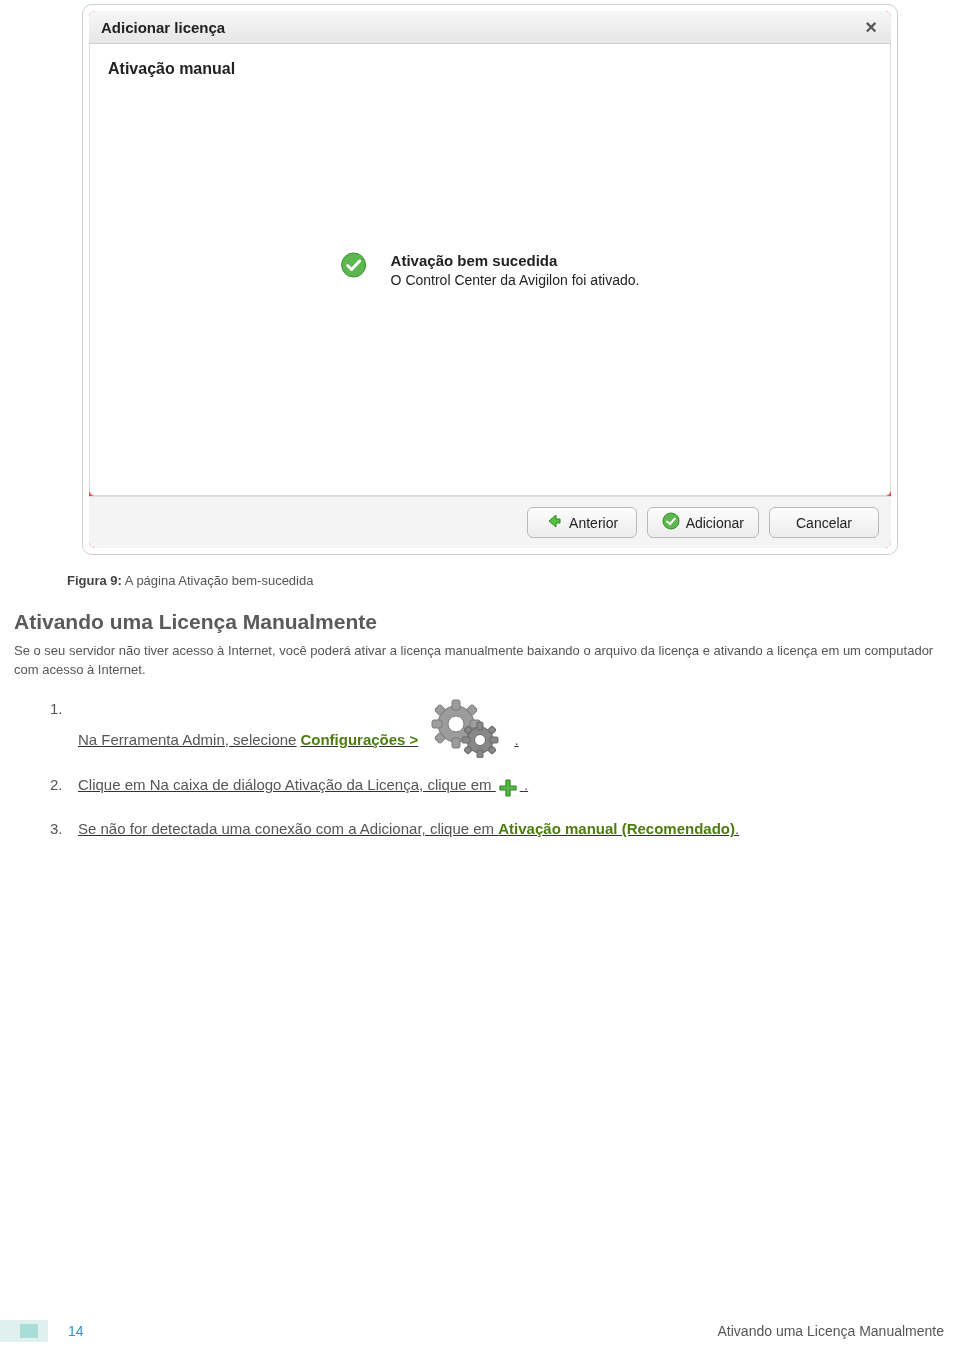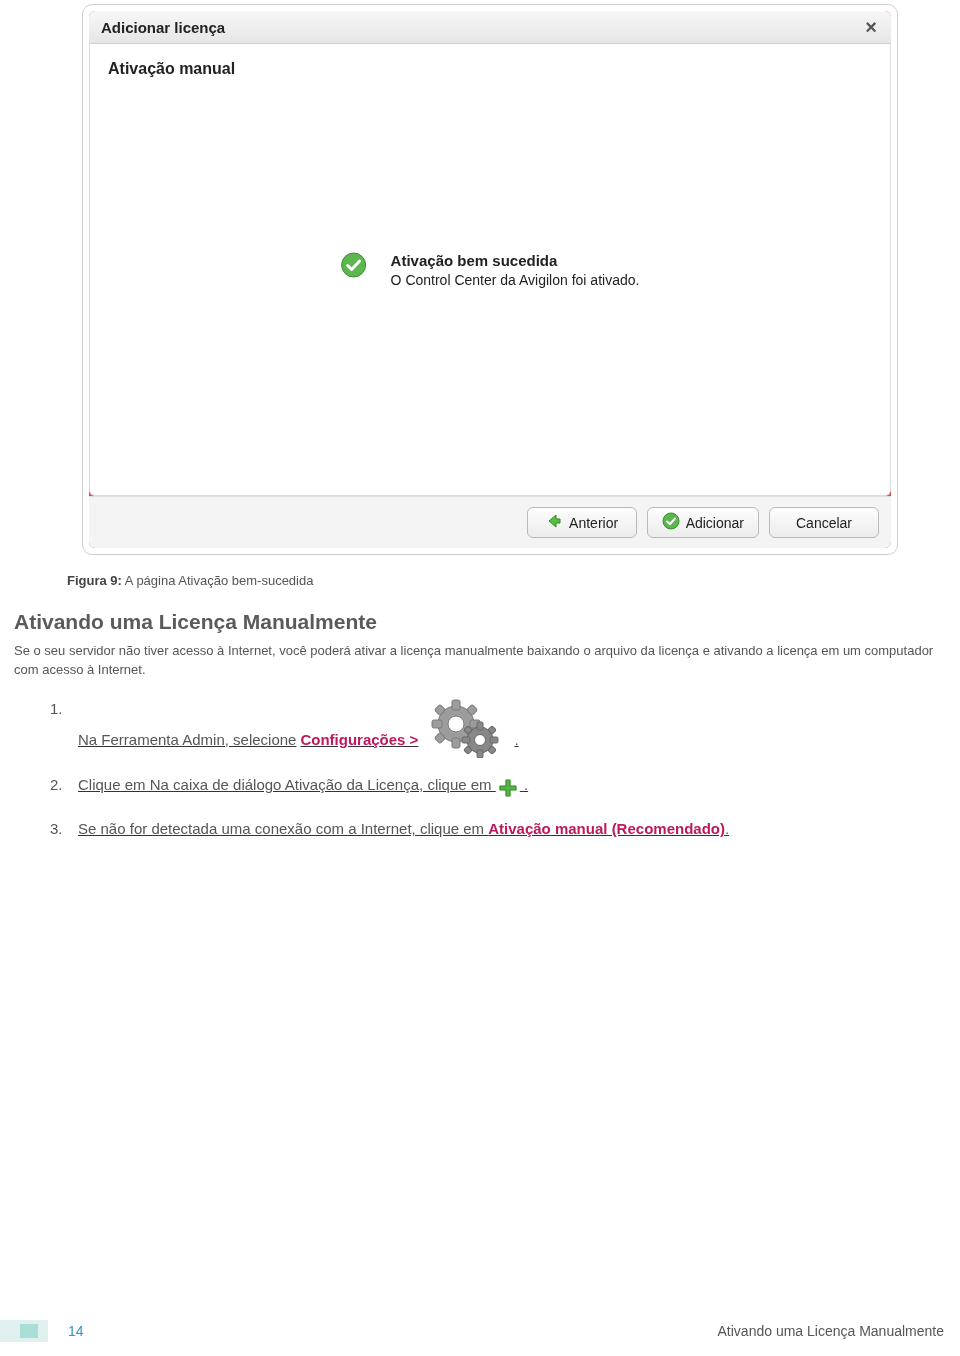--- a/index.html
+++ b/index.html
@@ -161,21 +161,21 @@
   .gear-icon {
     display:inline-flex;
     align-items:flex-end;
     margin: 0 4px -6px 4px;
   }
   .plus-icon {
     display:inline-flex;
     vertical-align:middle;
     margin: 0 2px -4px 2px;
   }
-  .bold { font-weight:700; color:#be185d; }
+  .bold { font-weight:700; color:#4d7c0f; }
 
   
   .page-footer {
     position: absolute;
     left: 0;
     right: 0;
     bottom: 18px;
     display: flex;
     align-items: center;
   }
@@ -314,21 +314,21 @@
       <span>Clique em  Na caixa de diálogo Ativação da Licença, clique em </span>
       <span class="plus-icon">
         <svg width="20" height="20" viewBox="0 0 20 20">
           <path d="M8 2 H12 V8 H18 V12 H12 V18 H8 V12 H2 V8 H8 Z" fill="#57b64a" stroke="#2f8a1e" stroke-width="1.2" stroke-linejoin="round"></path>
         </svg>
       </span>
       <span>.</span>
     </li>
 
     <li>
-      <span>Se não for detectada uma conexão com a Internet, clique em </span><span class="bold">Ativação manual (Recomendado)</span><span>.</span>
+      <span>Se não for detectada uma conexão com a Adicionar, clique em </span><span class="bold">Ativação manual (Recomendado)</span><span>.</span>
     </li>
   </ol>
 
   <div class="page-footer">
     <span class="block"></span>
     <span class="pg">14</span>
     <span class="right">Ativando uma Licença Manualmente</span>
   </div>
 
 </div>

